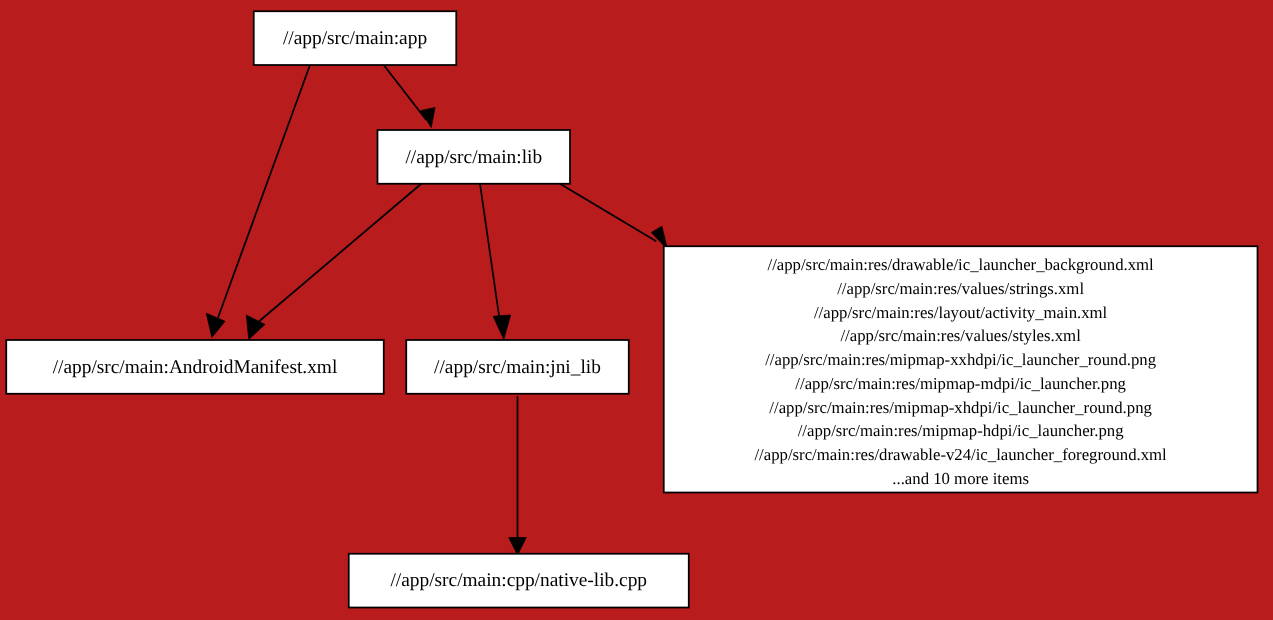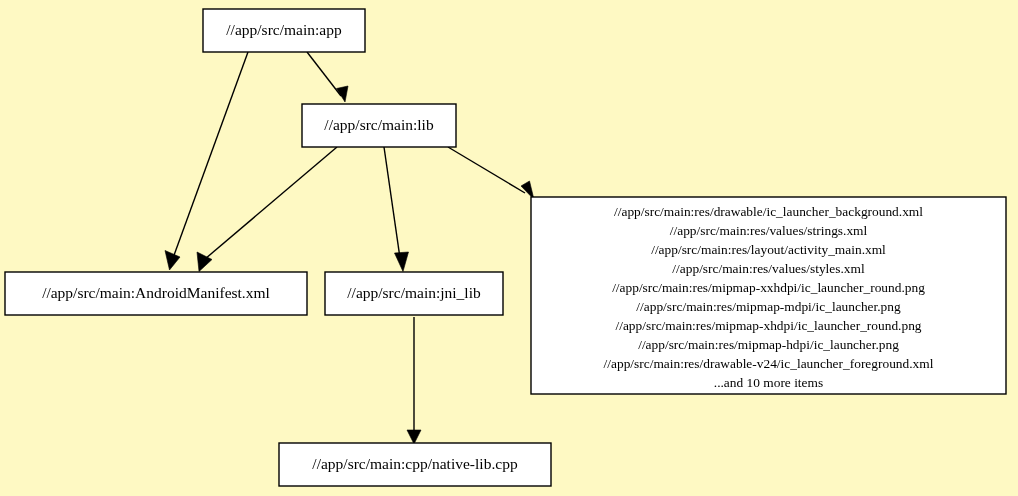--- a/index.html
+++ b/index.html
@@ -4,21 +4,21 @@
 <style>
   html, body {
     margin: 0;
     padding: 0;
     background: #ffffff;
   }
   #graph-root {
     position: relative;
     width: 1018px;
     height: 496px;
-    background: #fef9c3;
+    background: #b91c1c;
     overflow: hidden;
     font-family: "Liberation Serif", "DejaVu Serif", serif;
   }
   svg.graph-canvas {
     display: block;
     width: 1018px;
     height: 496px;
   }
   .node-box {
     fill: #ffffff;

